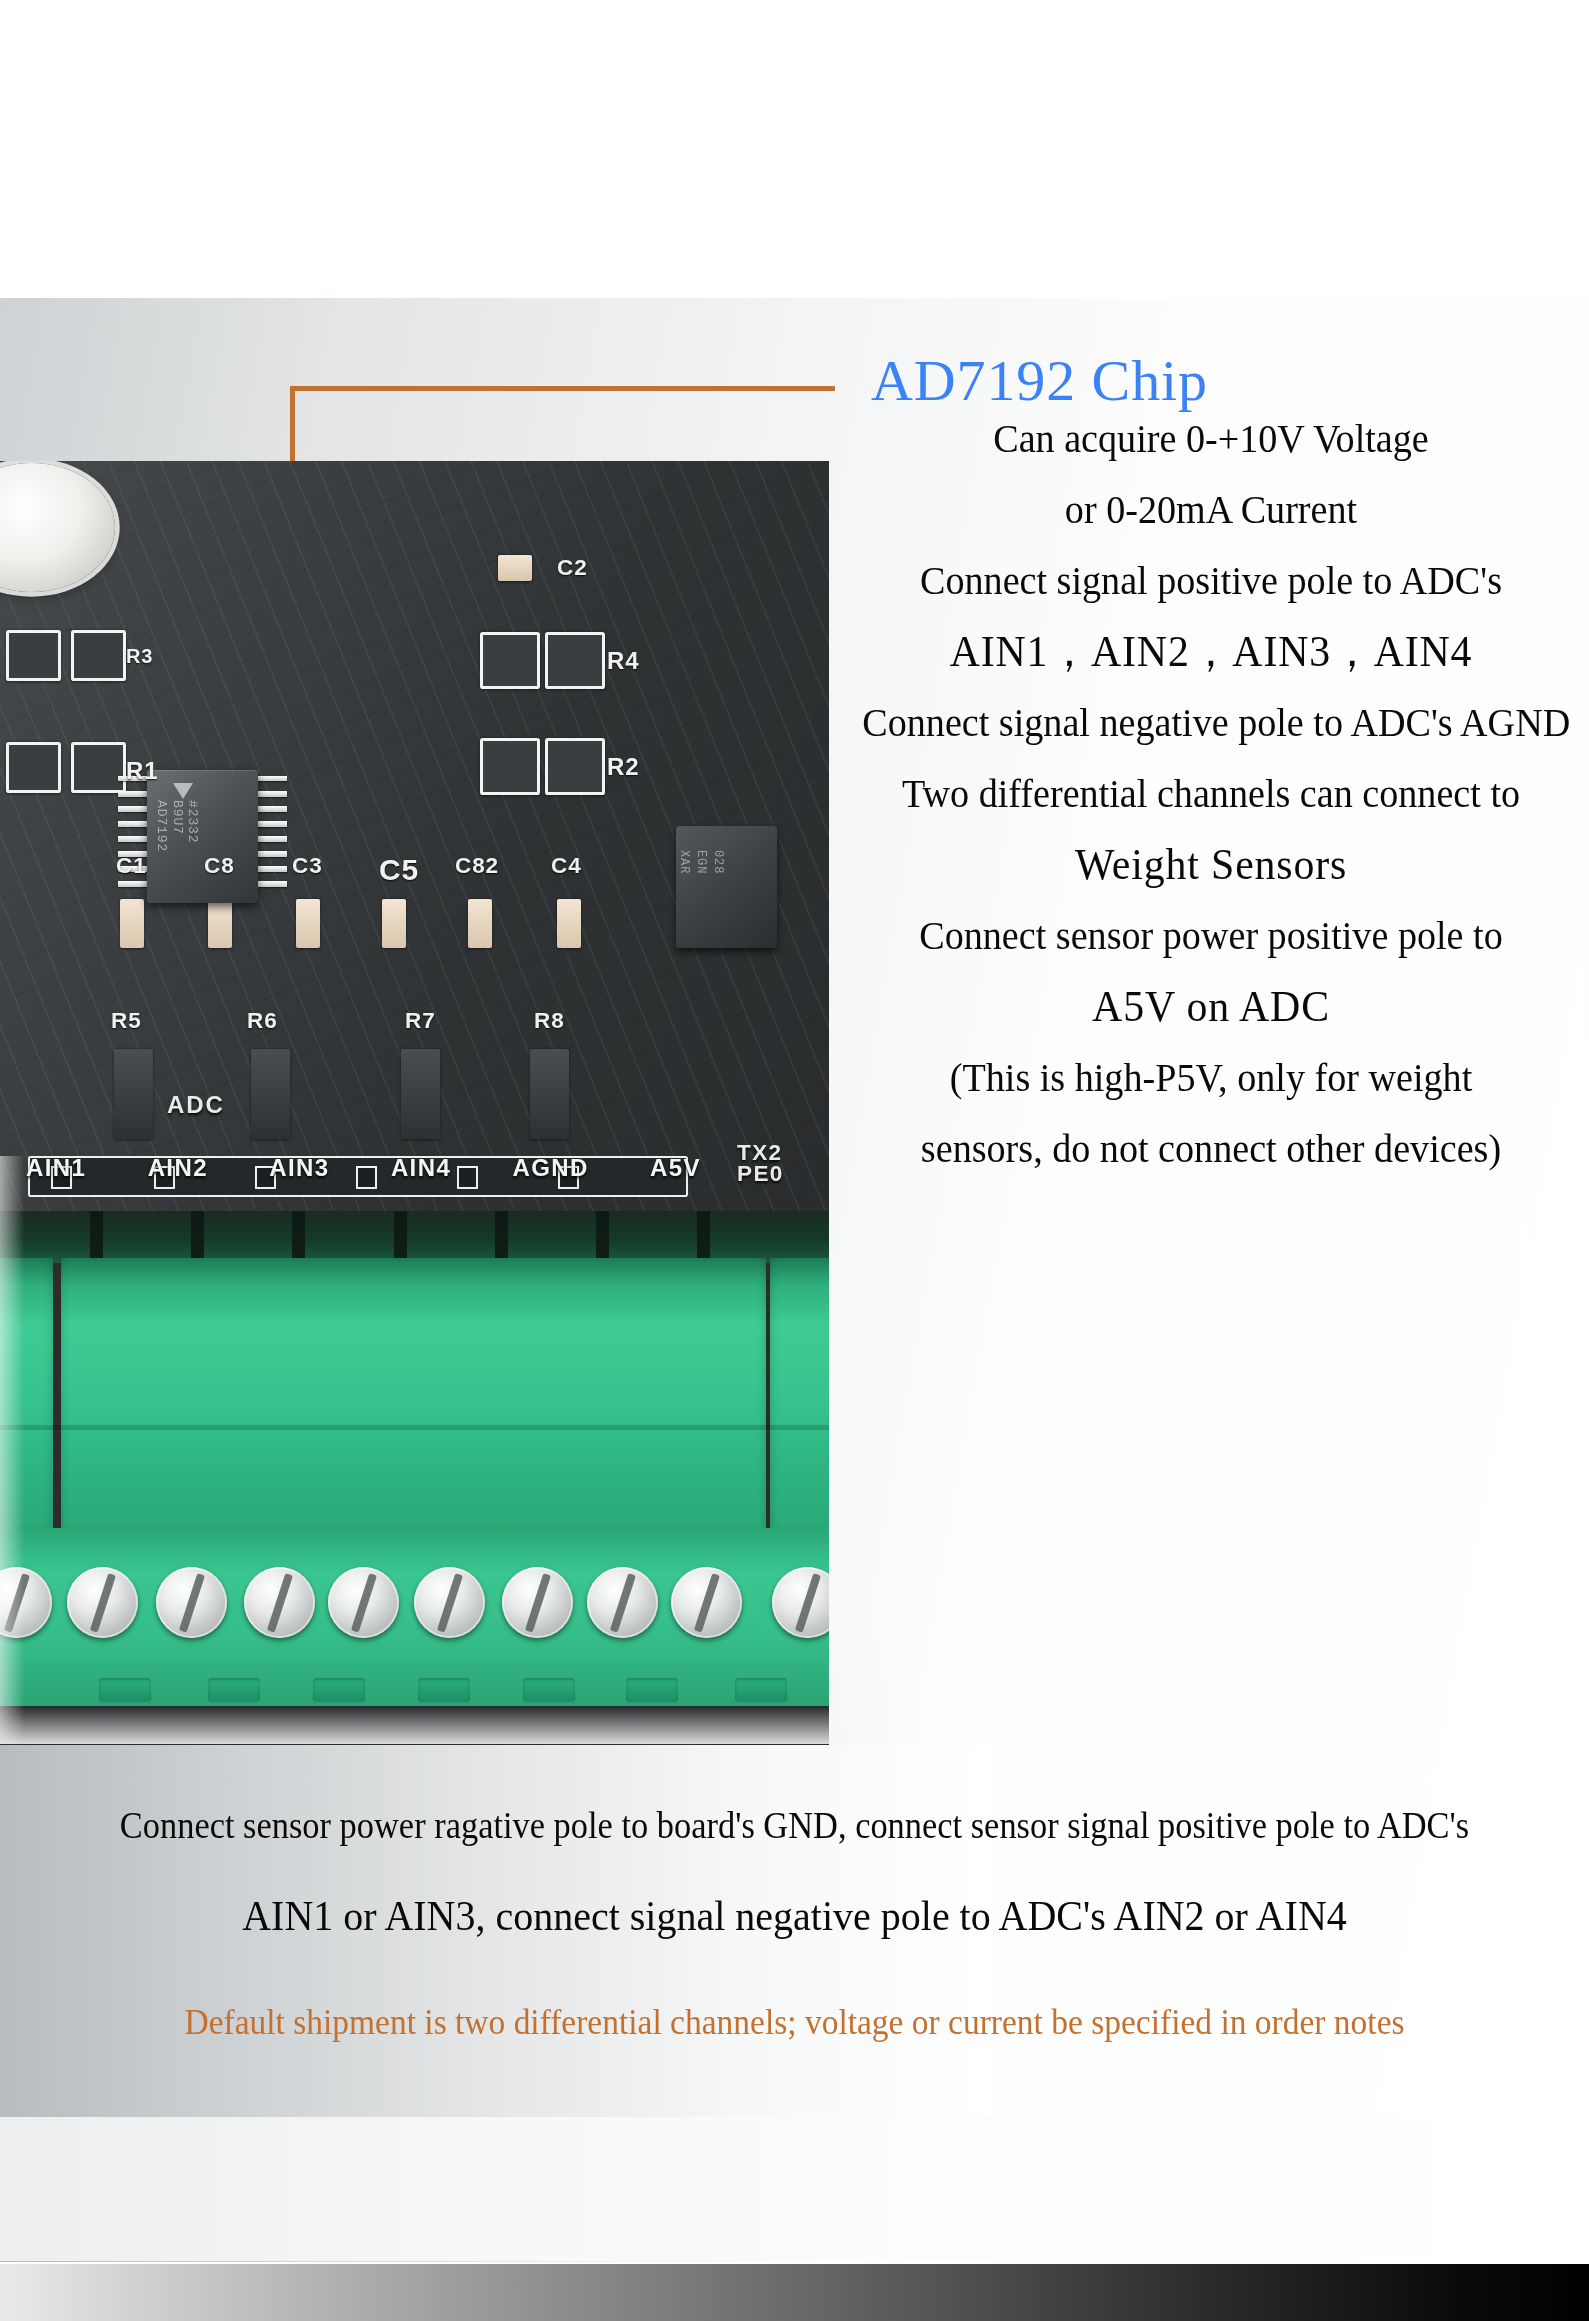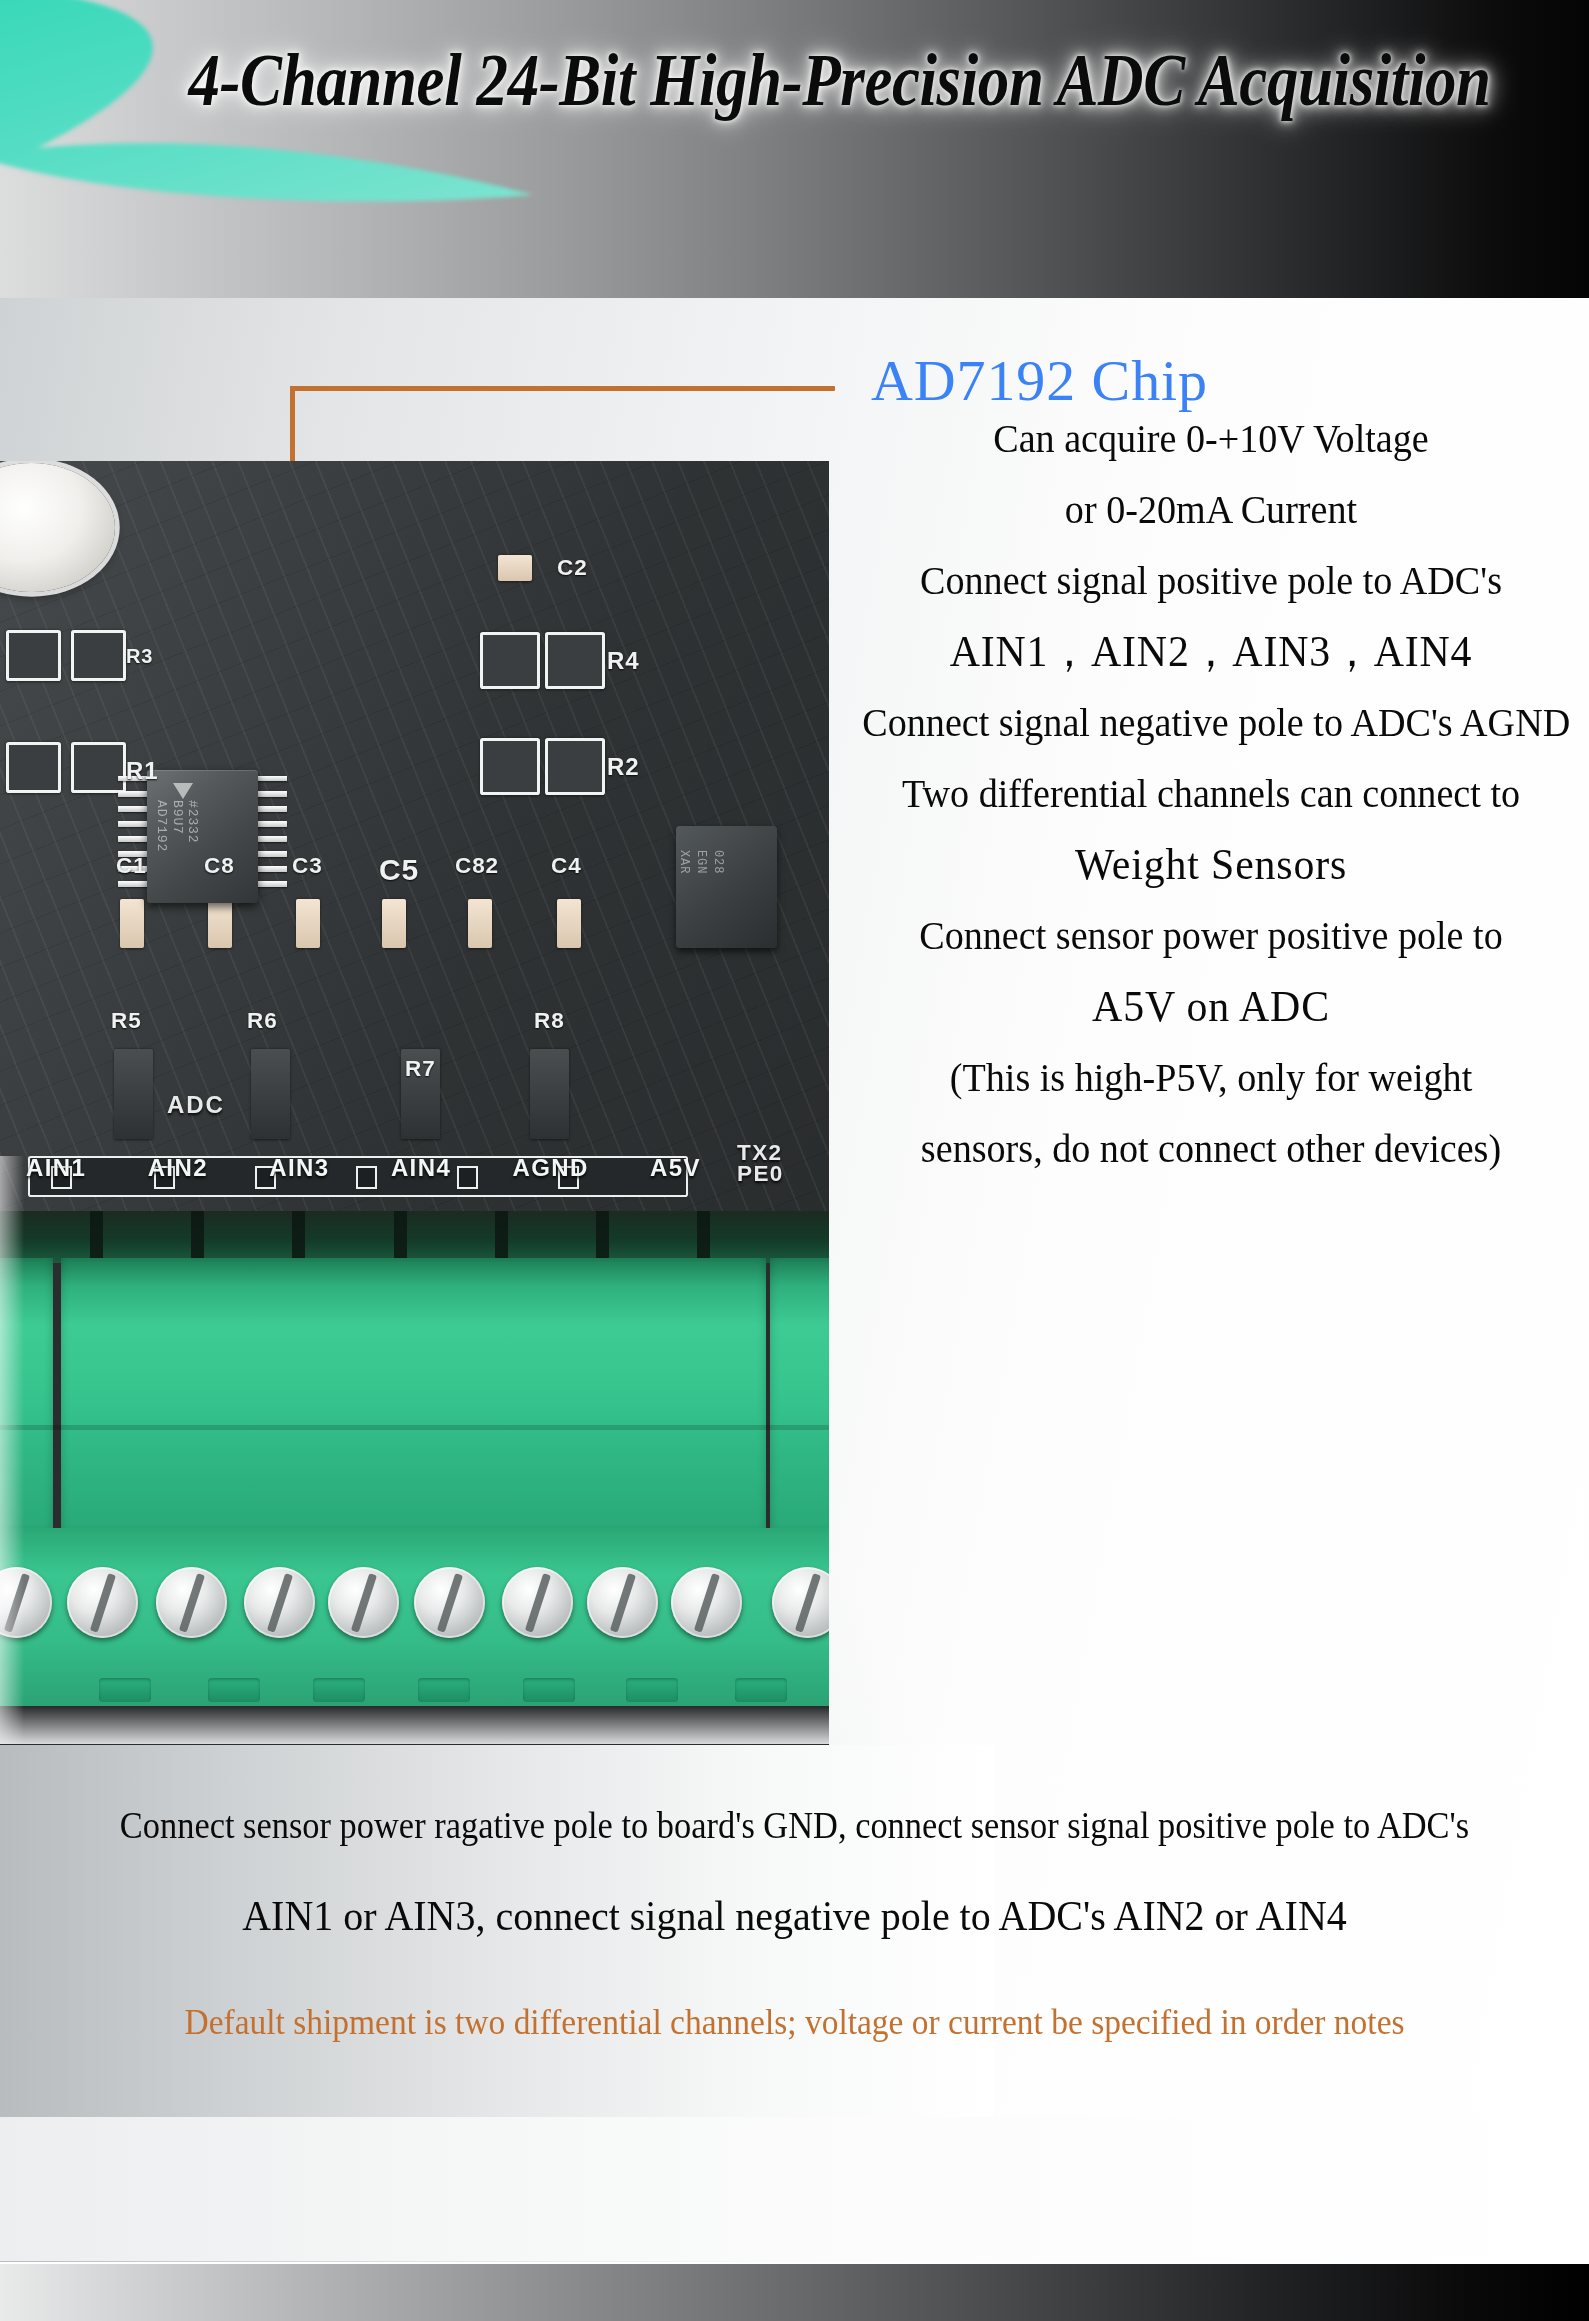--- a/index.html
+++ b/index.html
@@ -264,35 +264,20 @@
 </style>
 </head>
 <body>
 
 <div id="page">
 
   <div class="bg-base"></div>
   <div class="bg-left-shade"></div>
   <div class="bg-white-bottom"></div>
 
-  <div class="header">
-    <div class="swoosh-wrap">
-      <svg width="806" height="309" viewBox="0 0 860 330" xmlns="http://www.w3.org/2000/svg">
-        <defs>
-          <linearGradient id="tg" x1="0" y1="0" x2="1" y2="1">
-            <stop offset="0%" stop-color="#2ed6b4"></stop>
-            <stop offset="45%" stop-color="#4ddcc2"></stop>
-            <stop offset="100%" stop-color="#7de4d0"></stop>
-          </linearGradient>
-        </defs>
-        <path d="M-40 36 C 110 4, 330 10, 368 64 C 392 100, 330 148, 250 188 C 430 172, 620 196, 780 238 C 620 252, 400 246, 250 214 C 90 180, -10 120, -40 36 Z" fill="url(#tg)"></path>
-      </svg>
-    </div>
-    <div class="header-title">4-Channel 24-Bit High-Precision ADC Acquisition</div>
-  </div>
 
   <div class="callout-h"></div>
   <div class="callout-v"></div>
   <div class="callout-dot"></div>
   <div class="chip-label">AD7192 Chip</div>
 
   <div class="pcb">
     <div class="pcb-board"></div>
     <div class="coin"></div>
 
@@ -354,21 +339,21 @@
 
     <div class="smd tan" style="left:120px;top:438px;width:24px;height:49px;"></div>
     <div class="smd tan" style="left:208px;top:438px;width:24px;height:49px;"></div>
     <div class="smd tan" style="left:296px;top:438px;width:24px;height:49px;"></div>
     <div class="smd tan" style="left:382px;top:438px;width:24px;height:49px;"></div>
     <div class="smd tan" style="left:468px;top:438px;width:24px;height:49px;"></div>
     <div class="smd tan" style="left:557px;top:438px;width:24px;height:49px;"></div>
 
     <div class="silk" style="left:111px;top:547px;font-size:22.5px;">R5</div>
     <div class="silk" style="left:247px;top:547px;font-size:22.5px;">R6</div>
-    <div class="silk" style="left:405px;top:547px;font-size:22.5px;margin-top:48px;">R7</div>
+    <div class="silk" style="left:405px;top:547px;font-size:22.5px;">R7</div>
     <div class="silk" style="left:534px;top:547px;font-size:22.5px;">R8</div>
     <div class="smd dark" style="left:114px;top:588px;width:39px;height:90px;"></div>
     <div class="smd dark" style="left:251px;top:588px;width:39px;height:90px;"></div>
     <div class="smd dark" style="left:401px;top:588px;width:39px;height:90px;"></div>
     <div class="smd dark" style="left:530px;top:588px;width:39px;height:90px;"></div>
 
     <div class="adc-silk">ADC</div>
 
     <div class="port-labels">
       <span>AIN1</span>

